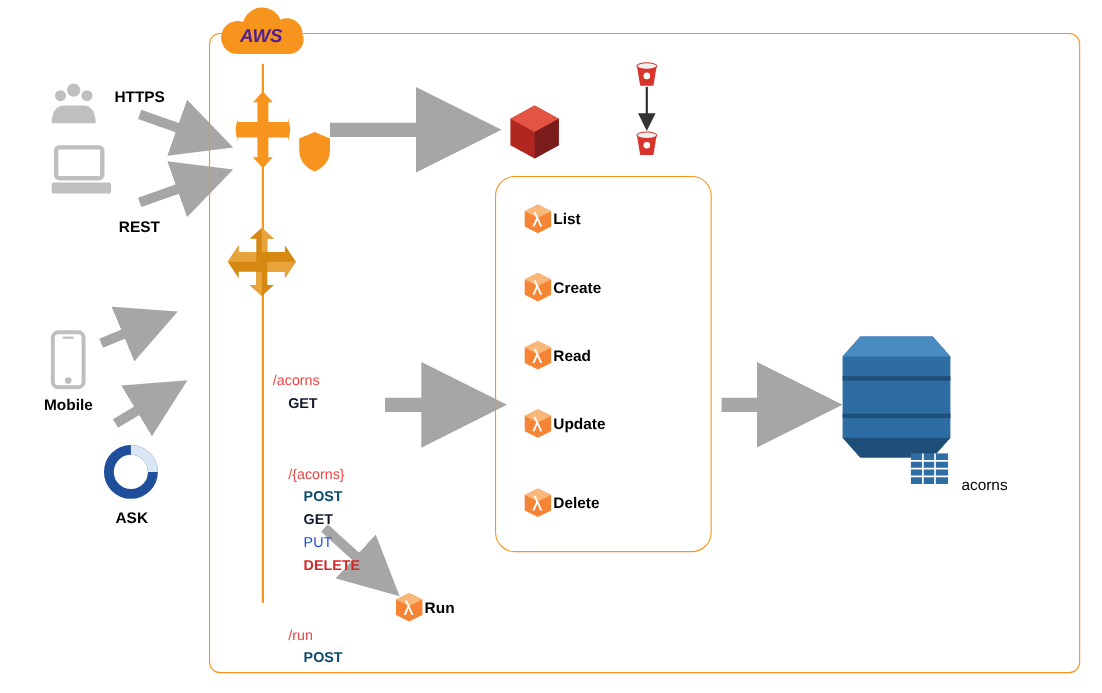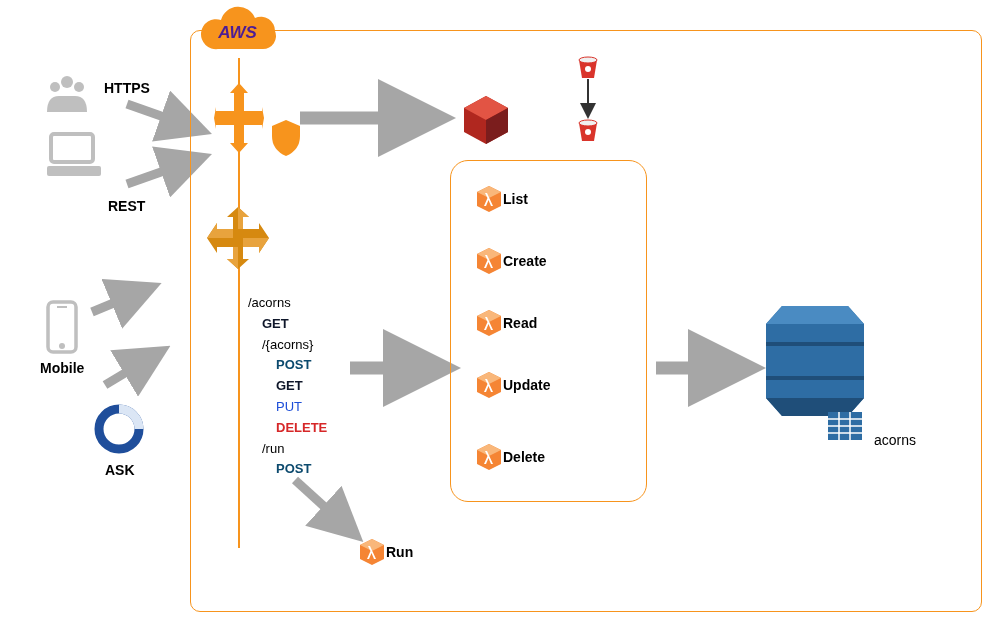--- a/index.html
+++ b/index.html
@@ -57,21 +57,21 @@
     border-radius: 18px;
   }
   .label {
     position: absolute;
     font-size: 14px;
     font-weight: bold;
     color: #000;
   }
   .client-label { font-weight: bold; font-size: 14px; }
   .api-routes { position: absolute; left: 248px; top: 293px; font-size: 13px; line-height: 1.6; }
-  .api-routes .path { color: #000000; }
+  .api-routes .path { color: #ef4444; margin-top: 43px; }
   .api-routes .get { color: #0f172a; font-weight: bold; }
   .api-routes .post { color: #0c4a6e; font-weight: bold; }
   .api-routes .put { color: #1d4ed8; }
   .api-routes .del { color: #d62728; font-weight: bold; }
   .lambda-item {
     position: absolute;
     display: flex;
     align-items: center;
     font-size: 14px;
     font-weight: bold;

